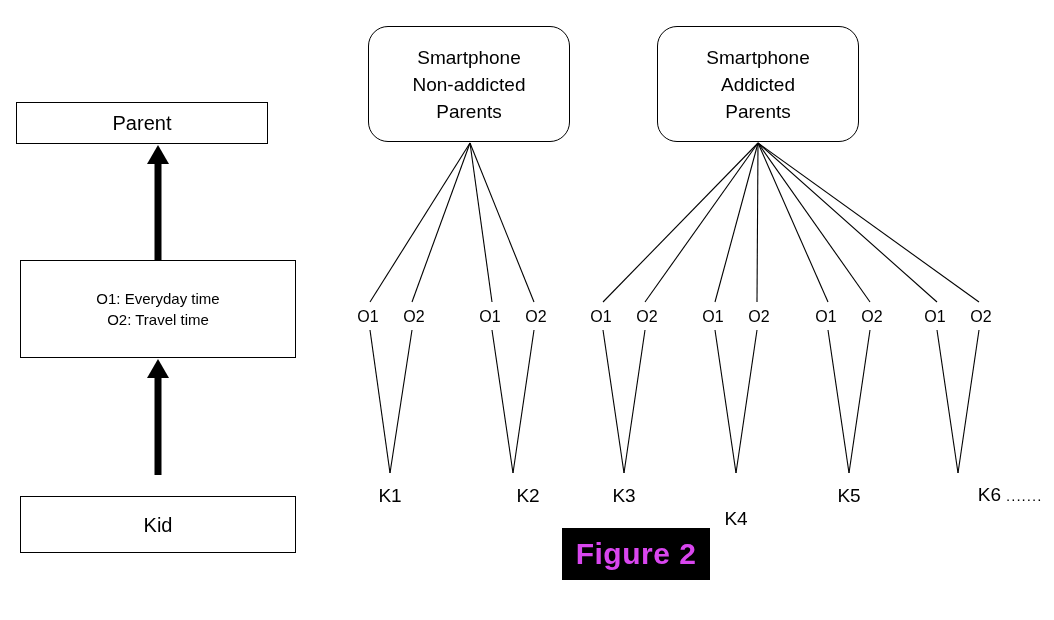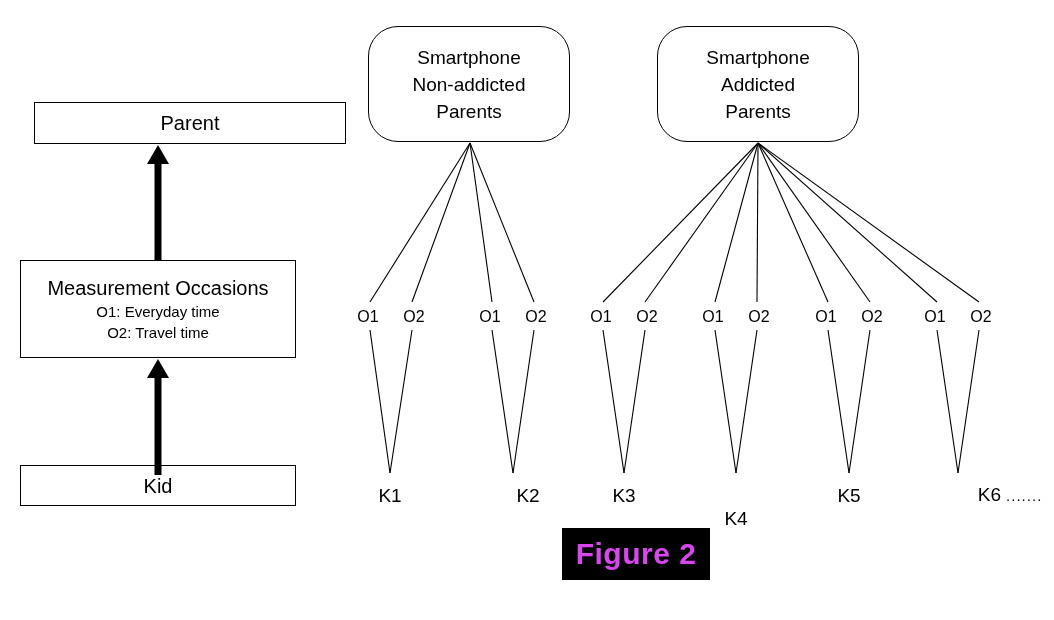--- a/index.html
+++ b/index.html
@@ -8,26 +8,26 @@
   #stage{position:absolute;left:0;top:0;width:1054px;height:620px;}
 
   
   .lbox{position:absolute;border:1.6px solid #000;background:#fff;
         display:flex;flex-direction:column;align-items:center;justify-content:center;
         box-sizing:border-box;}
   .lbox .ttl{font-size:20px;line-height:26px;white-space:nowrap;}
   .lbox .ttl.strongish{font-size:20px;}
   .lbox .sub{font-size:15px;line-height:21px;white-space:nowrap;}
 
-  #box-parent{left:34px;top:102px;width:312px;height:42px;}
+  #box-parent{left:16px;top:102px;width:252px;height:42px;}
   #box-measure{left:20px;top:260px;width:276px;height:98px;}
-  #box-kid{left:20px;top:465px;width:276px;height:41px;}
+  #box-kid{left:20px;top:496px;width:276px;height:57px;}
 
   
-  .rbox{position:absolute;border:1.6px solid #000;background:#fff;border-radius:30px;
+  .rbox{position:absolute;border:1.6px solid #000;background:#fff;border-radius:20px;
         display:flex;flex-direction:column;align-items:center;justify-content:center;
         box-sizing:border-box;}
   .rbox span{font-size:19px;line-height:27px;white-space:nowrap;}
   .rbox span.bold{font-weight:normal;}
   #group-nonaddicted{left:368px;top:26px;width:202px;height:116px;}
   #group-addicted{left:657px;top:26px;width:202px;height:116px;}
 
   
   #lines{position:absolute;left:0;top:0;width:1054px;height:620px;pointer-events:none;}
 
@@ -46,21 +46,20 @@
 </head>
 <body>
 
 <div id="stage">
 
   <div class="lbox" id="box-parent">
     <span class="ttl">Parent</span>
   </div>
 
   <div class="lbox" id="box-measure">
-    <span class="ttl strongish">Measurement Occasions</span>
     <span class="sub">O1: Everyday time</span>
     <span class="sub">O2: Travel time</span>
   </div>
 
   <div class="lbox" id="box-kid">
     <span class="ttl">Kid</span>
   </div>
 
   <div class="rbox" id="group-nonaddicted">
     <span>Smartphone</span>

